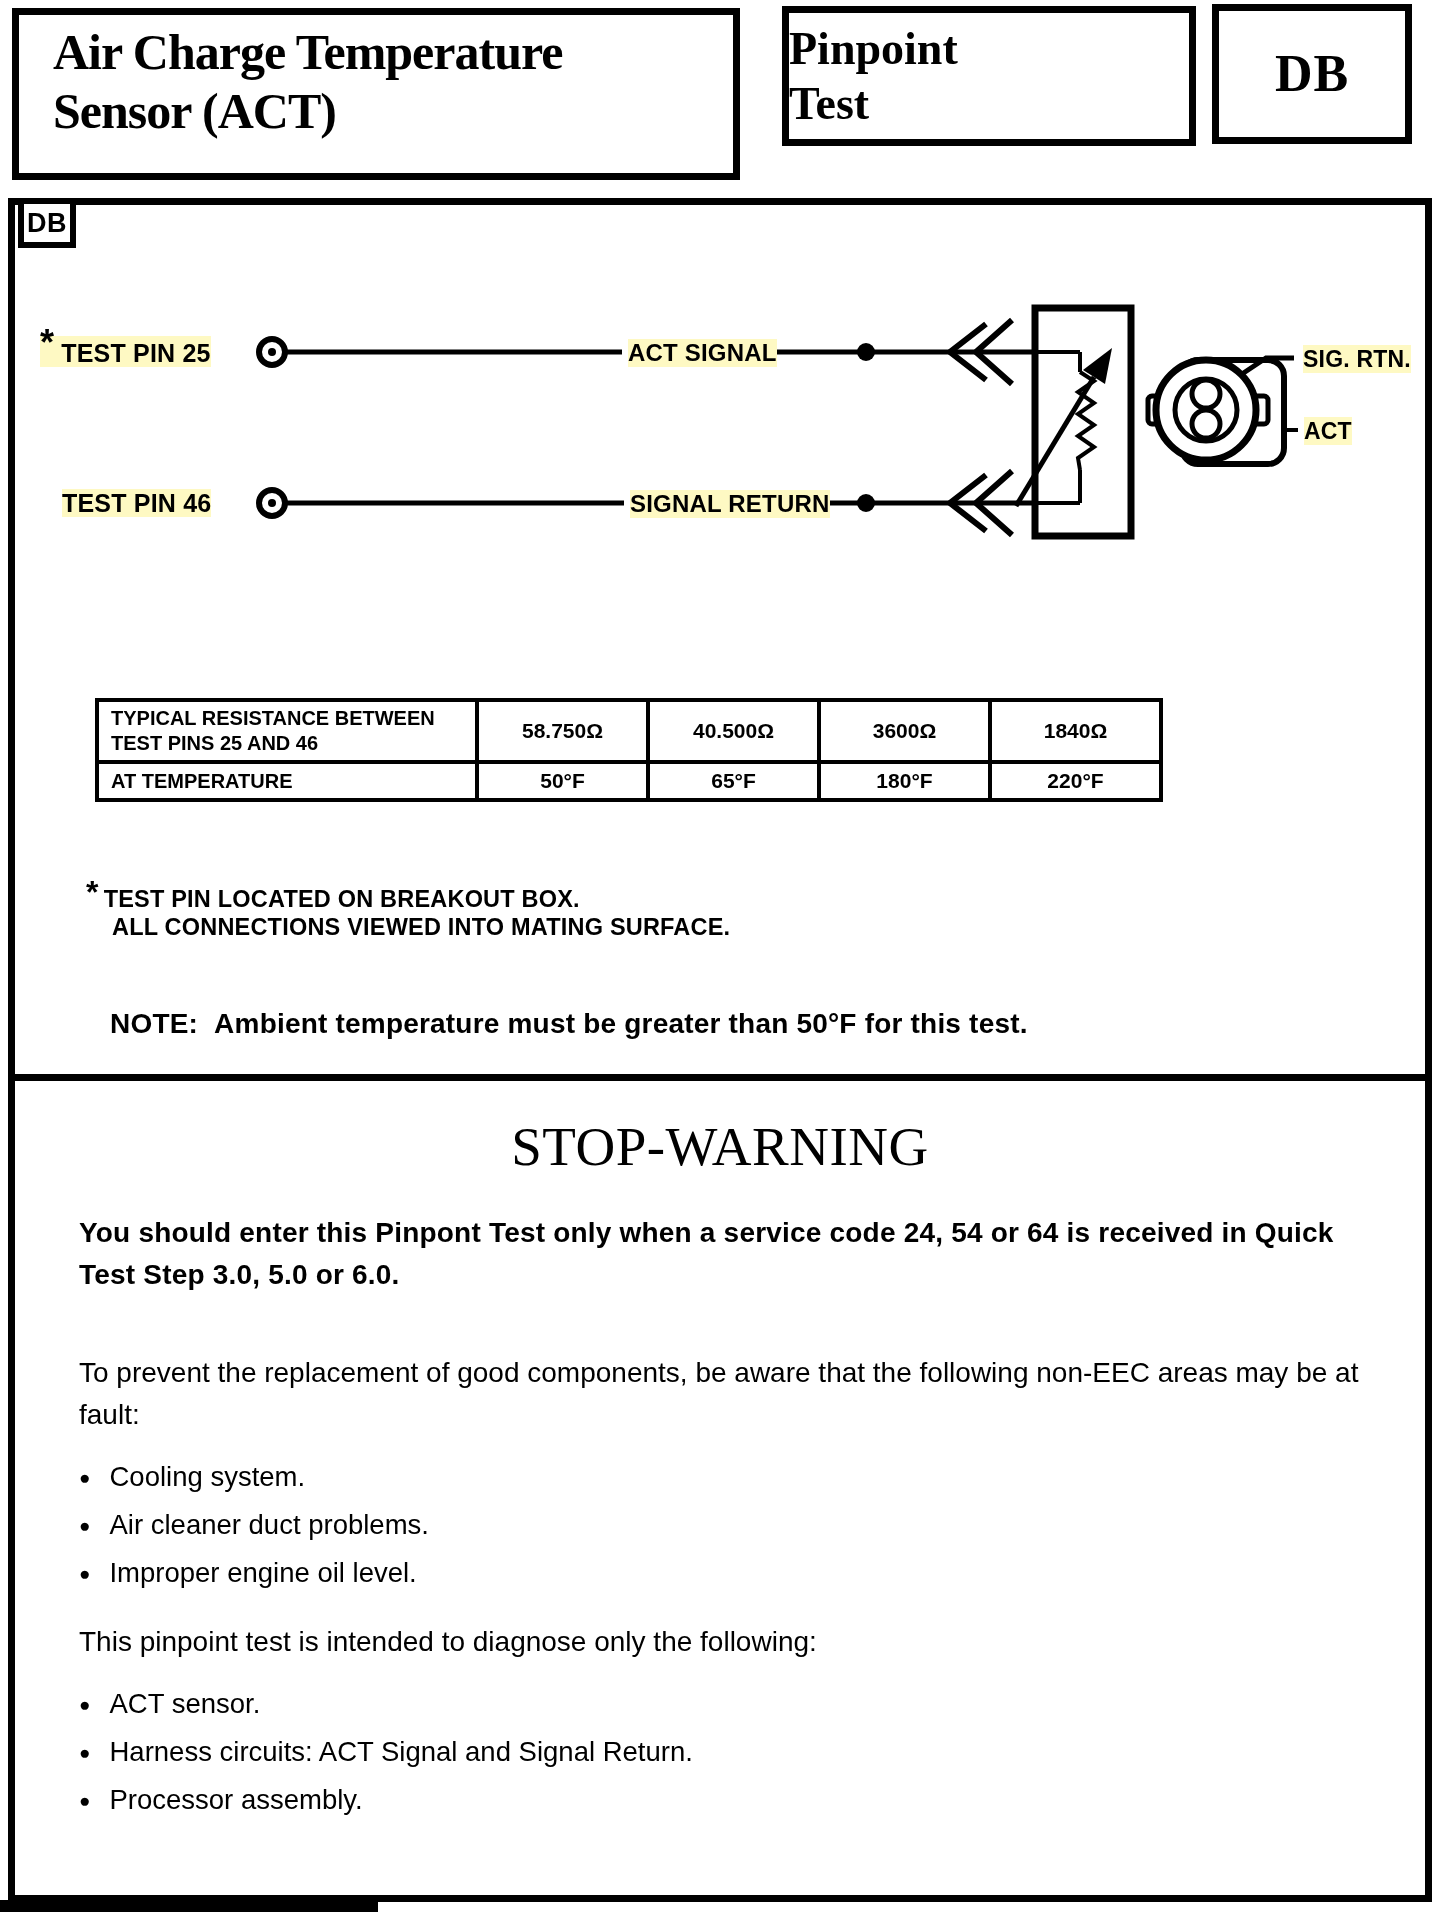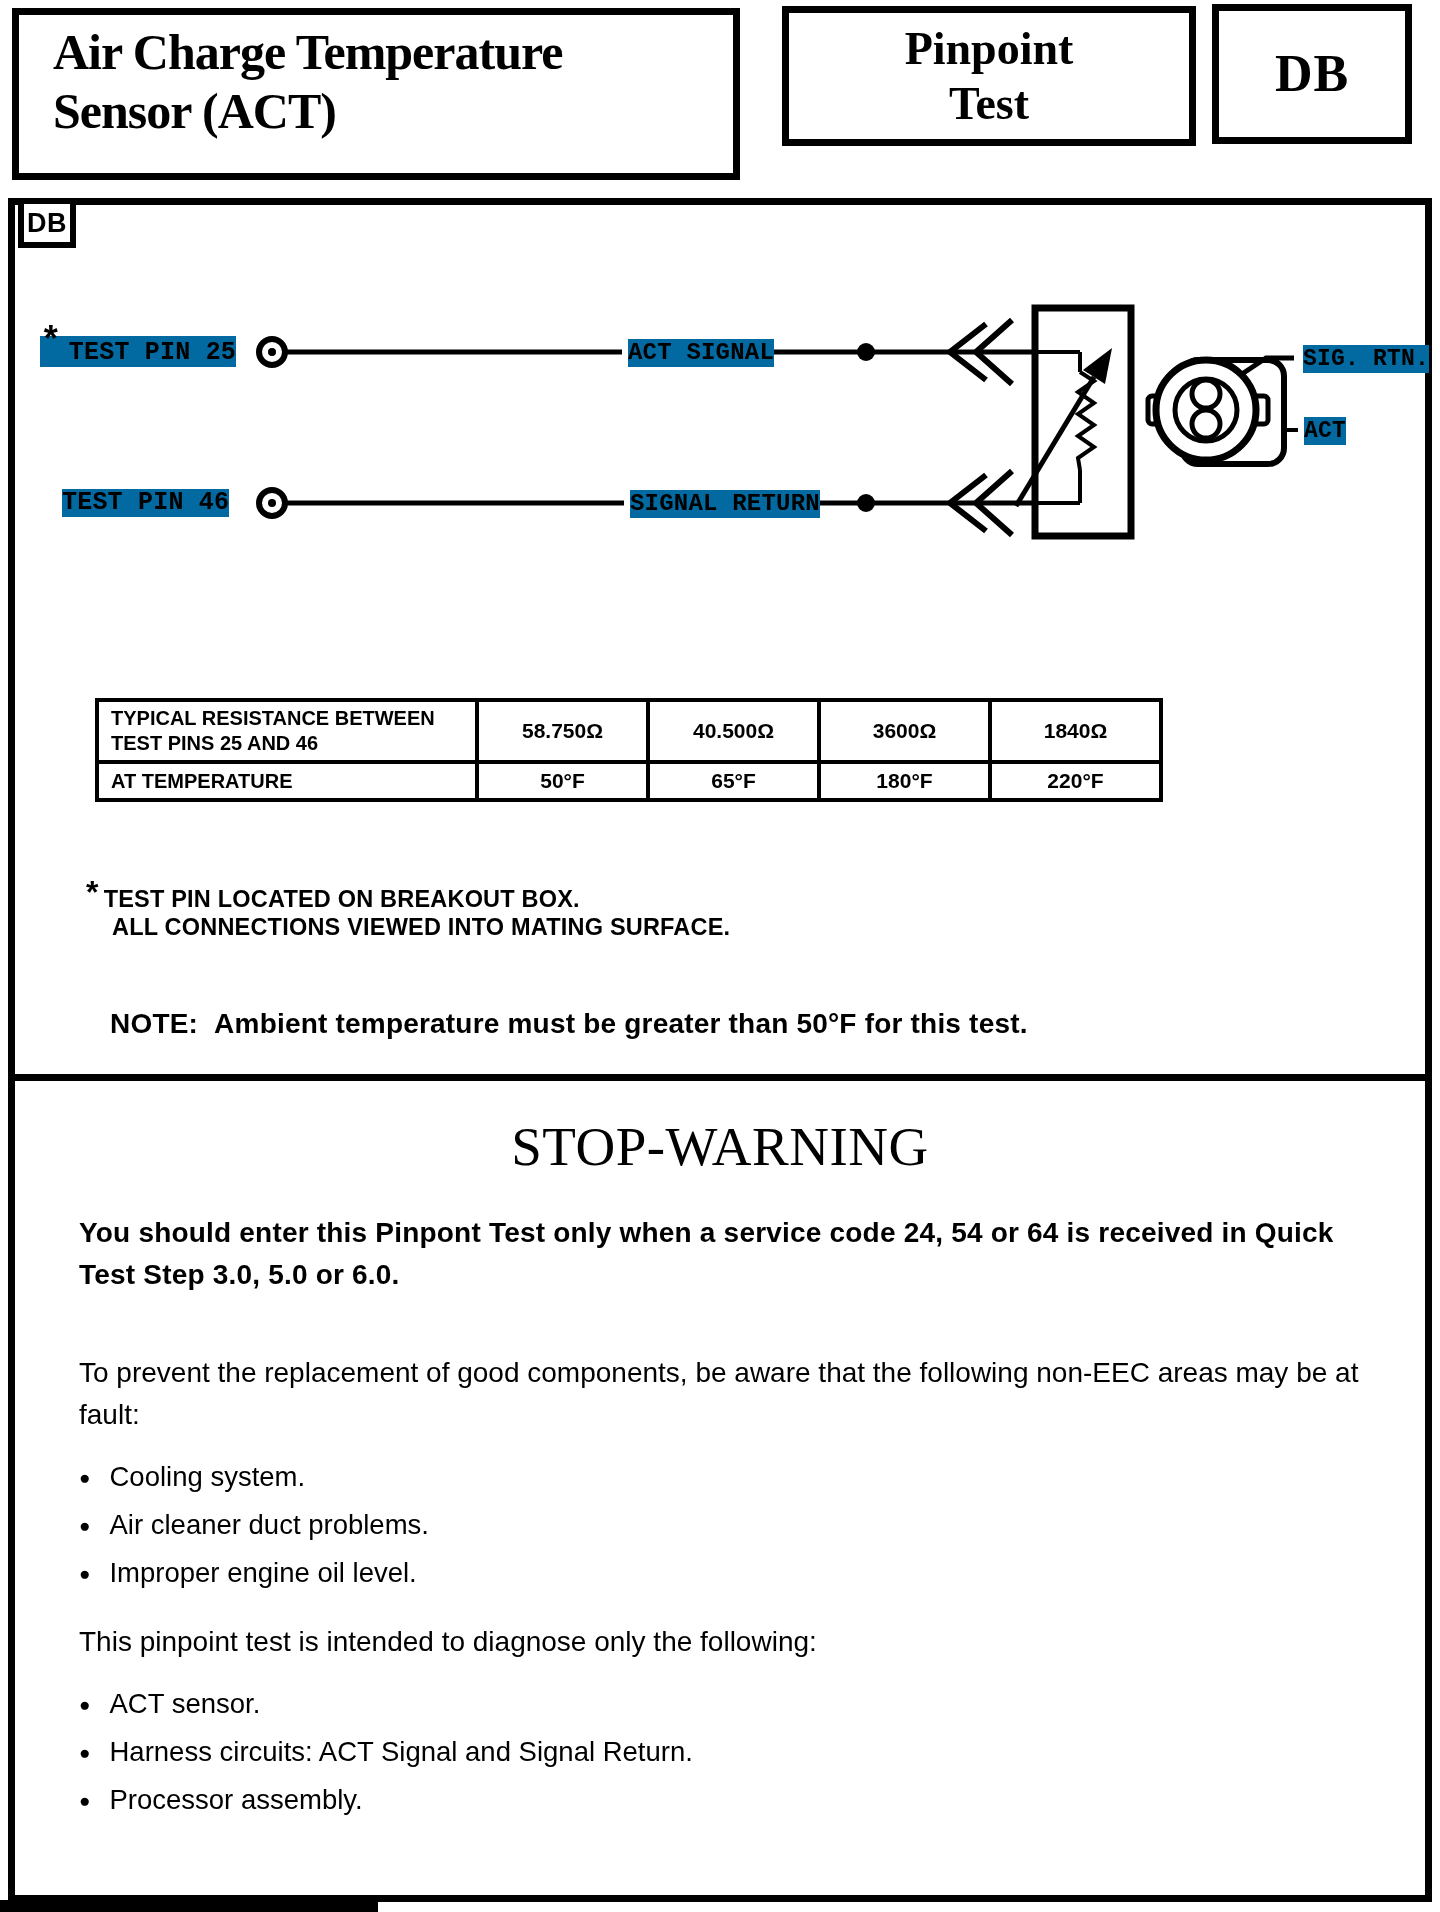--- a/index.html
+++ b/index.html
@@ -16,21 +16,21 @@
 
   
   .hbox { position:absolute; border: 7px solid #000; background:#fff; }
   .hbox1 { left:12px; top:8px; width:728px; height:172px; }
   .hbox1 .htext {
     padding: 8px 0 0 34px;
     font-family: "Liberation Serif", serif;
     font-weight: bold; font-size: 50px; line-height: 1.18;
     letter-spacing: -1px;
   }
-  .hbox2 { left:782px; top:6px; width:414px; height:140px; text-align:center; }
+  .hbox2 { left:782px; top:6px; width:414px; height:140px; }
   .hbox2 .htext {
     padding-top: 8px;
     font-family: "Liberation Serif", serif;
     font-weight: bold; font-size: 46px; line-height: 1.2;
   }
   .hbox3 { left:1212px; top:4px; width:200px; height:140px; text-align:center; }
   .hbox3 .htext {
     font-family: "Liberation Serif", serif;
     font-weight: bold; font-size: 52px; line-height: 126px;
     letter-spacing: 1px;
@@ -45,21 +45,21 @@
     position:absolute; left:18px; top:198px; width:58px; height:50px;
     border: 6px solid #000; background:#fff;
     font-weight: bold; font-size: 27px; text-align:center; line-height: 38px;
     letter-spacing: 0.5px;
   }
 
   svg.wires { position:absolute; left:0; top:0; width:1440px; height:1912px; }
 
   .dlabel {
     position:absolute; font-weight:bold; font-size:24px; line-height:28px;
-    background:#0369a1; white-space:nowrap; letter-spacing:0.2px;font-family:Liberation Mono, monospace;
+    background:#fef9c3; white-space:nowrap; letter-spacing:0.2px;
   }
   .pinlabel { font-size:25px; }
   .star-big { font-size:36px; position:relative; top:-7px; margin-right:7px; font-weight:bold; }
 
   
   .rtable {
     position:absolute; left:95px; top:698px; width:1068px;
     border-collapse: collapse; table-layout: fixed;
     background:#fff;
   }

